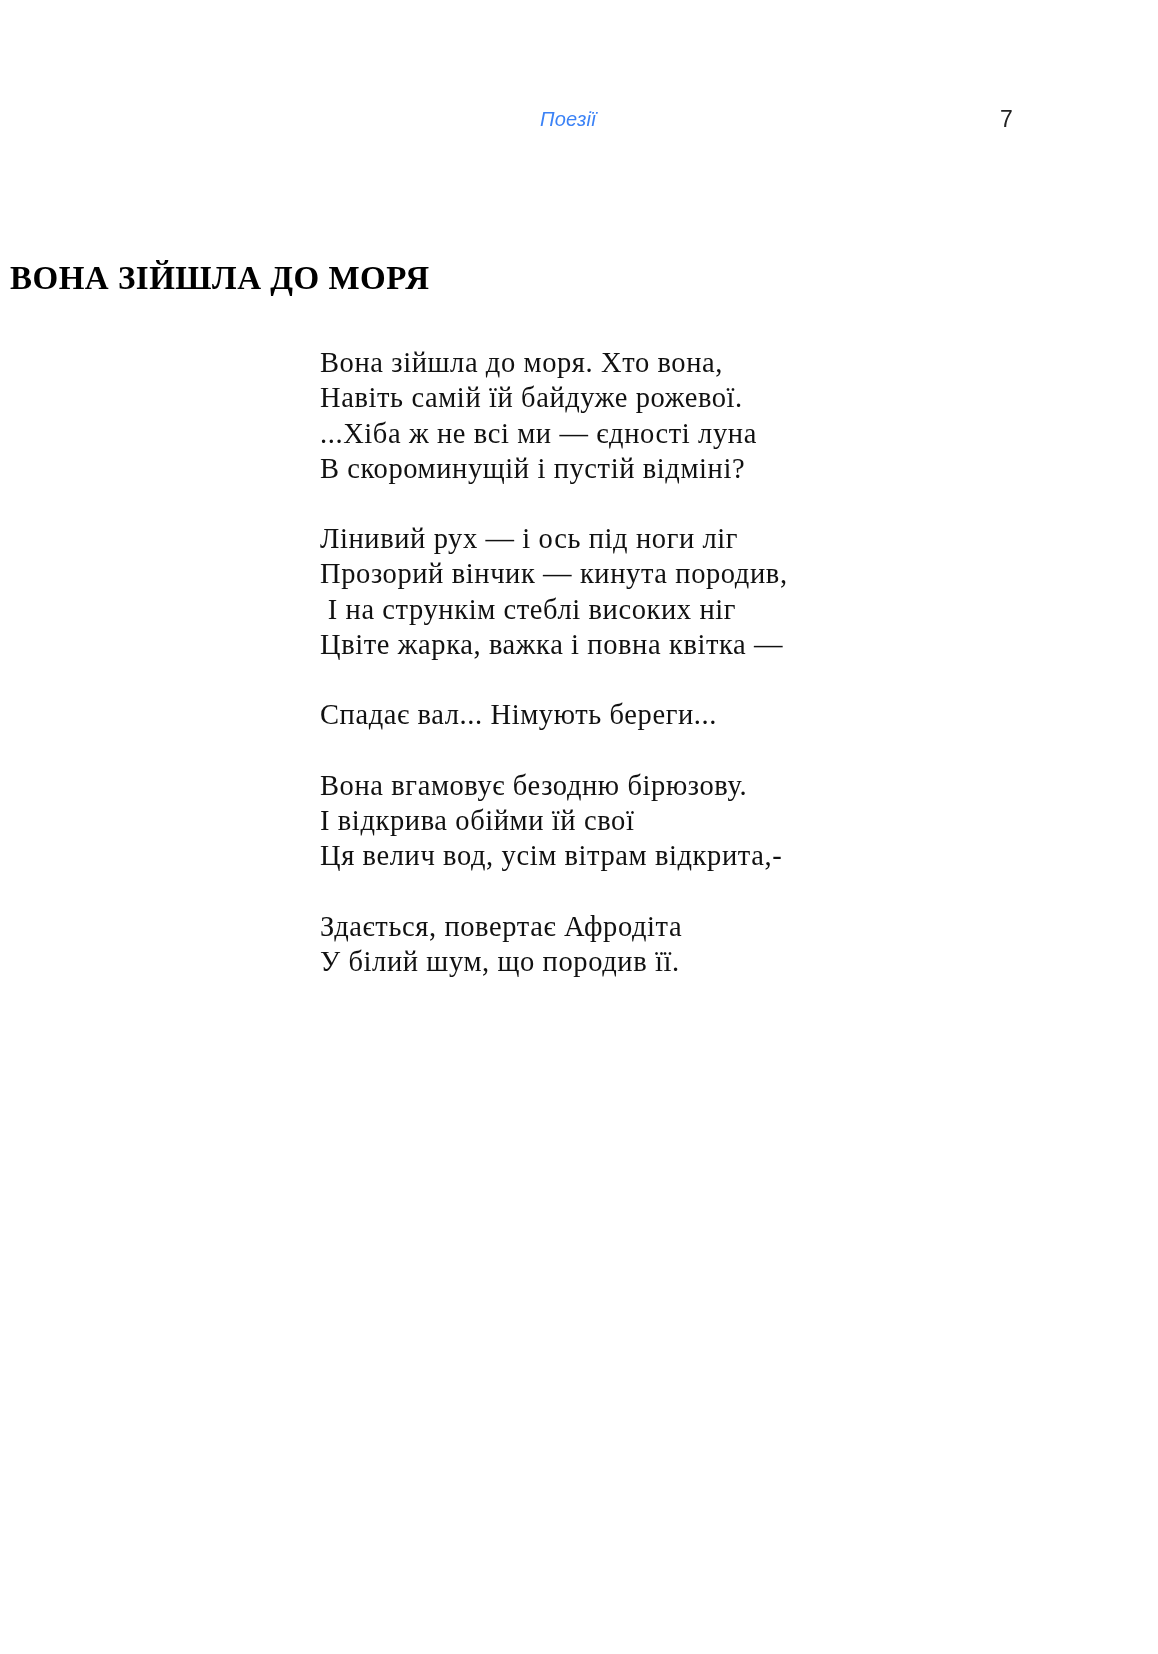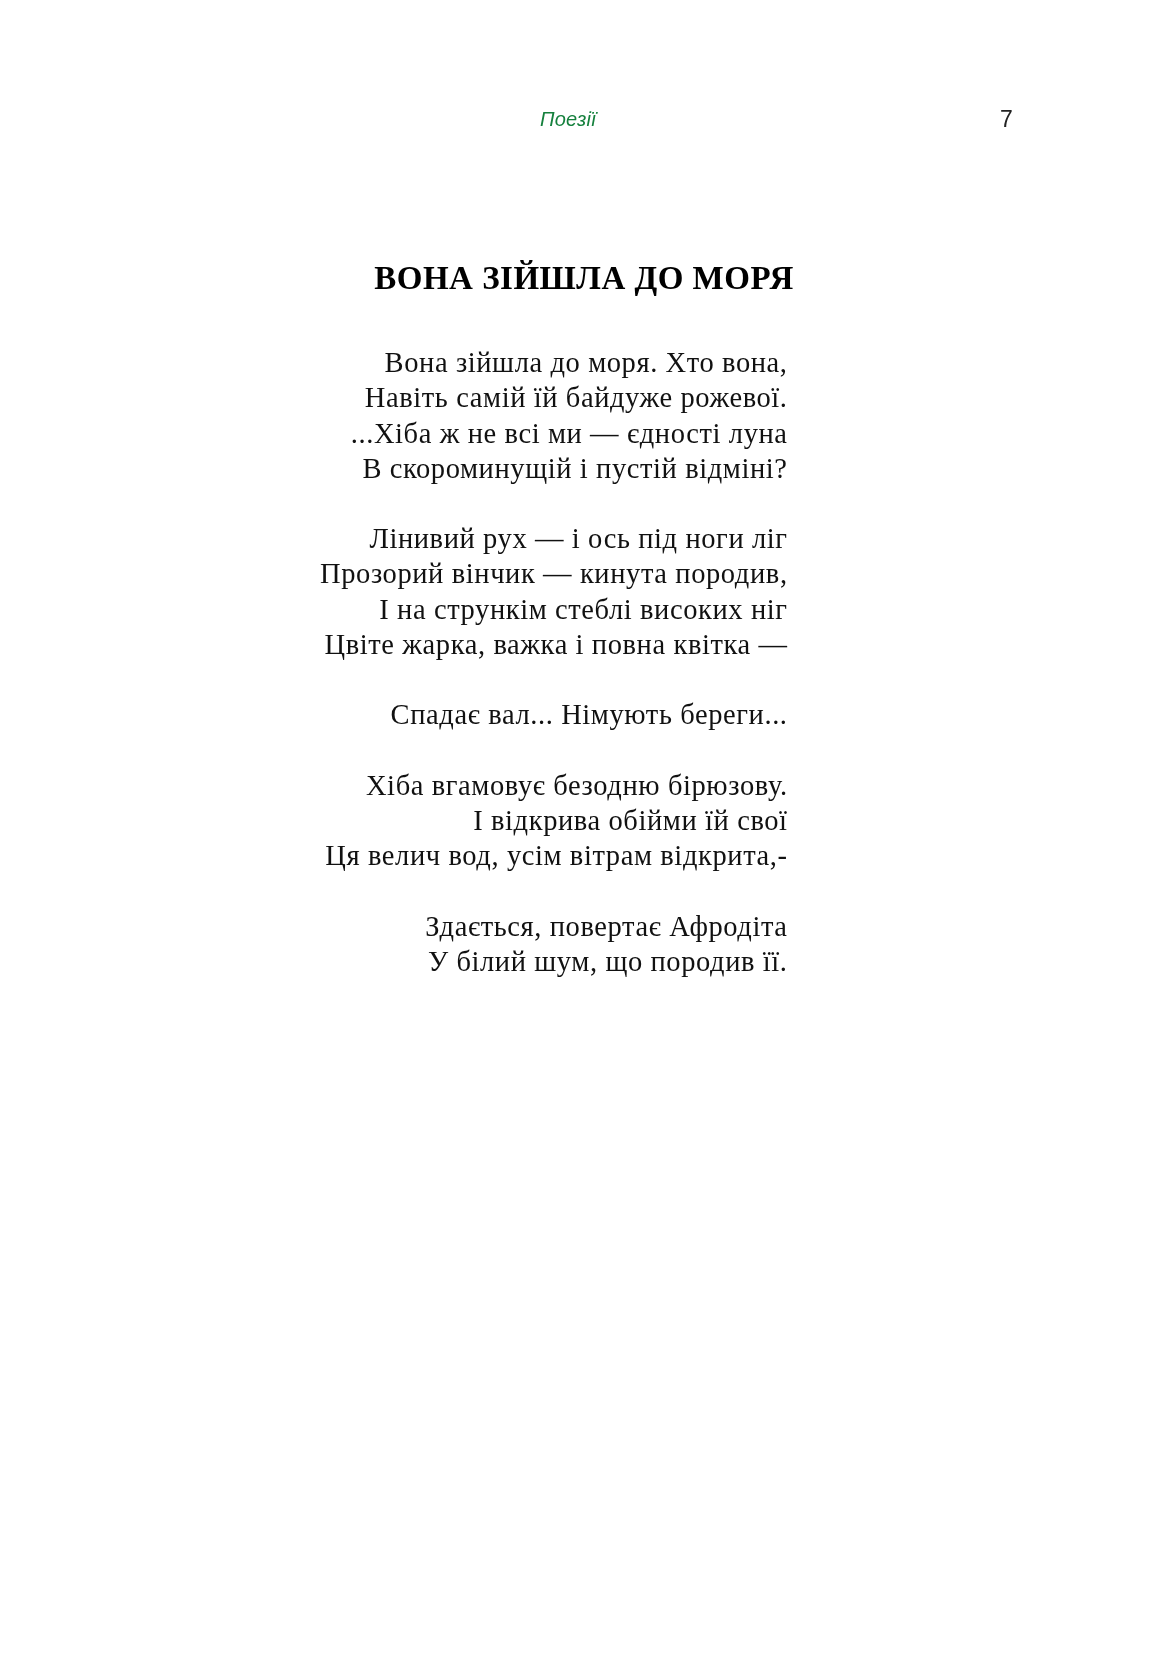--- a/index.html
+++ b/index.html
@@ -21,55 +21,54 @@
       width: 1158px;
       height: 30px;
     }
     .running-title {
       position: absolute;
       left: 540px;
       top: 0;
       font-family: "Liberation Sans", sans-serif;
       font-style: italic;
       font-size: 20px;
-      color: #15803d;
+      color: #3b82f6;
       letter-spacing: 0.2px;
     }
     .page-number {
       position: absolute;
       left: 1000px;
       top: -2px;
       font-family: "Liberation Sans", sans-serif;
       font-size: 23px;
       color: #222222;
     }
     .poem-title {
       position: absolute;
       top: 260px;
       left: 0;
       width: 1158px;
-      text-align: center;
+      text-align: left;
       font-family: "Liberation Serif", serif;
       font-weight: bold;
       font-size: 33px;
       letter-spacing: 0.5px;
       color: #000000;
       padding-left: 10px;
       box-sizing: border-box;
     }
     .poem {
       position: absolute;
       top: 345px;
       left: 320px;
       font-family: "Liberation Serif", serif;
       font-size: 28.5px;
       line-height: 35.3px;
       color: #111111;
       letter-spacing: 0.6px;
-      text-align: right;
     }
     .stanza {
       margin: 0 0 35px 0;
     }
     .line {
       display: block;
       white-space: pre;
     }
   </style>
 </head>
@@ -92,21 +91,21 @@
   <div class="stanza">
     <span class="line">Лінивий рух — і ось під ноги ліг</span>
     <span class="line">Прозорий вінчик — кинута породив,</span>
     <span class="line"> І на стрункім стеблі високих ніг</span>
     <span class="line">Цвіте жарка, важка і повна квітка —</span>
   </div>
   <div class="stanza">
     <span class="line">Спадає вал... Німують береги...</span>
   </div>
   <div class="stanza">
-    <span class="line">Хіба вгамовує безодню бірюзову.</span>
+    <span class="line">Вона вгамовує безодню бірюзову.</span>
     <span class="line">І відкрива обійми їй свої</span>
     <span class="line">Ця велич вод, усім вітрам відкрита,-</span>
   </div>
   <div class="stanza">
     <span class="line">Здається, повертає Афродіта</span>
     <span class="line">У білий шум, що породив її.</span>
   </div>
 </div>
 
 </body></html>

